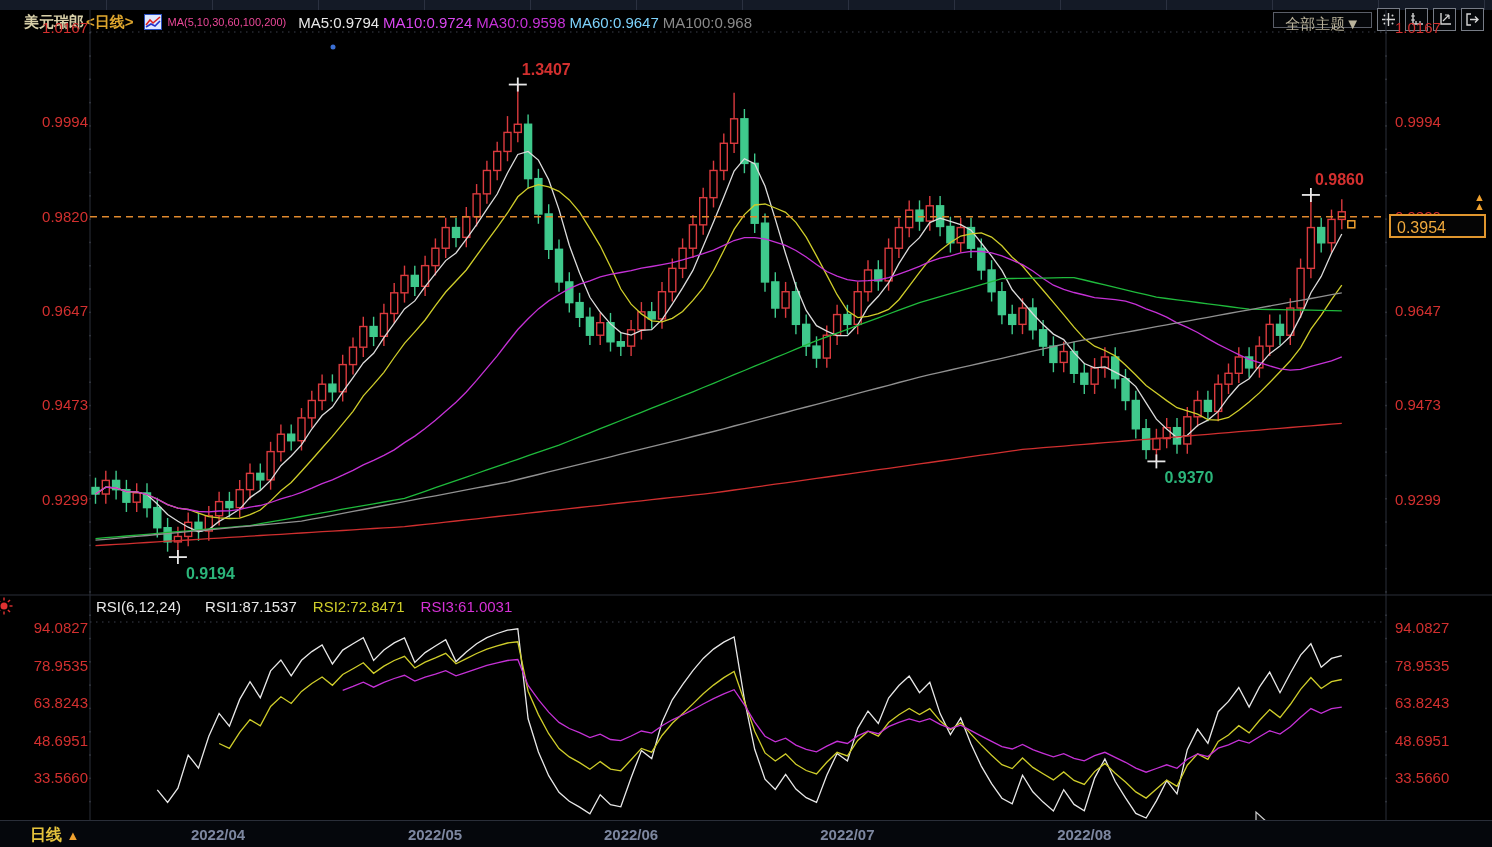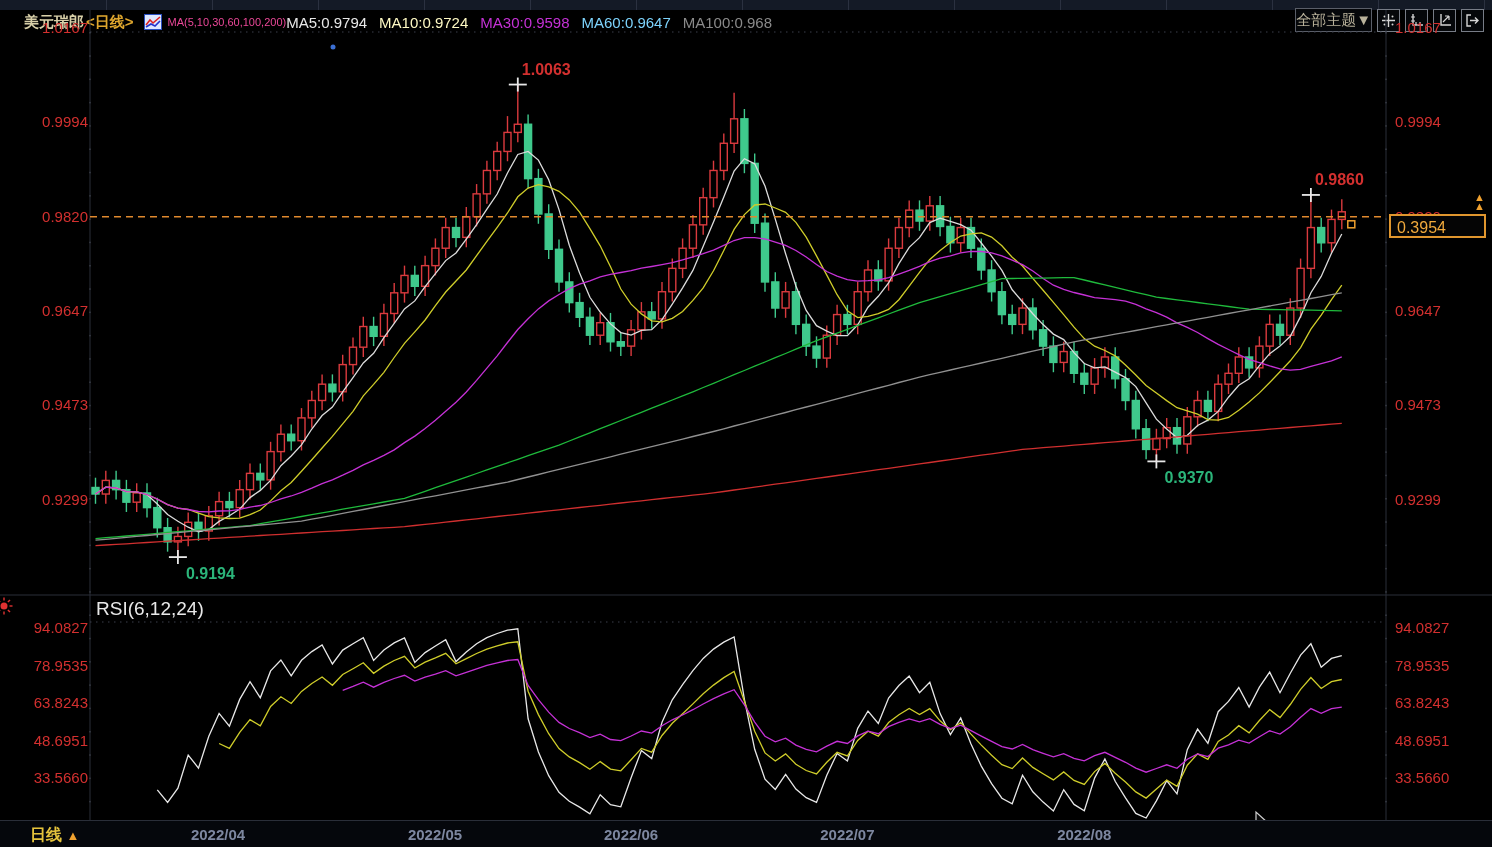--- a/index.html
+++ b/index.html
@@ -6,31 +6,31 @@
   #app{position:relative;width:1492px;height:847px;background:#000;overflow:hidden;
        font-family:"Liberation Sans","DejaVu Sans",sans-serif;}
   .abs{position:absolute;}
   #top-strip{left:0;top:0;width:1492px;height:10px;background:#141a26;}
   .strip-sep{position:absolute;top:0;width:1px;height:10px;background:#2b3140;}
   #header{left:0;top:10px;width:1492px;height:24px;display:flex;align-items:center;}
   #title{color:#d8cfa8;font-size:15px;font-weight:bold;margin-left:24px;white-space:nowrap;}
   #period-tag{color:#dfa72e;font-size:15px;font-weight:bold;margin-left:2px;}
   #chart-ico{margin:0 6px 0 10px;width:18px;height:16px;}
   #indicator-label{color:#ec4899;font-size:11px;white-space:nowrap;}
-  #ma-values{display:flex;gap:12px;white-space:nowrap;}
+  #ma-values{display:flex;gap:4px;margin-left:12px;white-space:nowrap;}
   #ma-values span{font-size:15px;}
   #controls{position:absolute;right:8px;top:-2px;display:flex;align-items:center;gap:5px;}
-  #theme-btn{border:1px solid #5a5e68;color:#b9b29b;font-size:15px;padding:1px 0;height:24px;
+  #theme-btn{border:1px solid #5a5e68;color:#b9b29b;font-size:15px;padding:1px 11px;height:16px;
              line-height:20px;background:#05070a;cursor:pointer;}
   .tool-btn{width:21px;height:21px;border:1px solid #777c86;background:#05070a;display:flex;
             align-items:center;justify-content:center;cursor:pointer;}
   .axis-label{position:absolute;color:#d3302f;font-size:15px;font-weight:normal;line-height:16px;}
   .axis-left{width:86px;text-align:right;}
   .annot{position:absolute;font-size:16px;font-weight:bold;white-space:nowrap;}
-  #rsi-header{position:absolute;left:96px;top:598px;display:flex;gap:24px;font-size:19px;white-space:nowrap;}
+  #rsi-header{position:absolute;left:96px;top:598px;display:flex;gap:24px;font-size:15px;white-space:nowrap;}
   #price-box{position:absolute;left:1389px;top:214px;width:97px;height:24px;border:2px solid #e0962e;
              background:#050505;color:#f0a93c;font-size:16px;line-height:24px;padding-left:6px;box-sizing:border-box;}
   #price-arrows{position:absolute;left:1474px;top:193px;color:#f0a12f;font-size:11px;line-height:9px;text-align:center;}
   #footer{position:absolute;left:0;top:820px;width:1492px;height:27px;background:#05070c;border-top:1px solid #2a2e39;}
   #period-btn{position:absolute;left:30px;top:4px;color:#e5c33c;font-size:16px;font-weight:bold;cursor:pointer;}
   #period-btn .tri{color:#f0a12f;font-size:13px;}
   .x-label{position:absolute;top:5px;color:#7d87a0;font-size:15px;font-weight:bold;transform:translateX(-50%);}
   svg{display:block;}
 </style>
 </head>
@@ -59,21 +59,21 @@
     <span id="title">美元瑞郎</span>
     <span id="period-tag">&lt;日线&gt;</span>
     <svg id="chart-ico" viewBox="0 0 18 16">
       <rect x="0.5" y="0.5" width="17" height="15" fill="#dfe8ff" stroke="#2a4fc0"></rect>
       <polyline points="2,11 6,6 9,9 16,3" fill="none" stroke="#d22" stroke-width="1.6"></polyline>
       <polyline points="2,13 7,10 11,12 16,7" fill="none" stroke="#23c" stroke-width="1.6"></polyline>
     </svg>
     <span id="indicator-label">MA(5,10,30,60,100,200)</span>
     <span id="ma-values">
         <span style="color: rgb(232, 232, 232);">MA5:0.9794</span>
-        <span style="color: #fef9c3;">MA10:0.9724</span>
+        <span style="color: #d946ef;">MA10:0.9724</span>
         <span style="color: rgb(197, 49, 214);">MA30:0.9598</span>
         <span style="color: #7dd3fc; text-align: center;">MA60:0.9647</span>
         <span style="color: rgb(138, 138, 138);">MA100:0.968</span>
       </span>
     <div id="controls">
       <button id="theme-btn">全部主题▼</button>
       <div class="tool-btn">
         <svg width="15" height="15" viewBox="0 0 15 15">
           <path d="M7.5 1v13M1 7.5h13" stroke="#d5d5d5" stroke-width="1.4" fill="none"></path>
           <circle cx="3.5" cy="3.5" r="1" fill="#d5d5d5"></circle>
@@ -420,31 +420,36 @@
       <div class="axis-label axis-left" style="left: 2px; top: 770px;">33.5660</div>
     </div>
   <div id="rsi-labels-right">
       <div class="axis-label" style="left: 1395px; top: 620px;">94.0827</div>
       <div class="axis-label" style="left: 1395px; top: 657.5px;">78.9535</div>
       <div class="axis-label" style="left: 1395px; top: 695px;">63.8243</div>
       <div class="axis-label" style="left: 1395px; top: 732.5px;">48.6951</div>
       <div class="axis-label" style="left: 1395px; top: 770px;">33.5660</div>
     </div>
   <div id="annotations">
-      <div class="annot" style="left: 521.8px; top: 60.553px; color: rgb(211, 48, 47);">1.0063</div>
+      <div class="annot" style="left: 521.8px; top: 60.553px; color: rgb(211, 48, 47);">1.3407</div>
       <div class="annot" style="left: 185.9px; top: 565.097px; color: rgb(43, 181, 122);">0.9194</div>
       <div class="annot" style="left: 1164.4px; top: 469.392px; color: rgb(43, 181, 122);">0.9370</div>
       <div class="annot" style="left: 1314.9px; top: 170.94px; color: rgb(211, 48, 47);">0.9860</div>
     </div>
 
   <div id="price-box">0.3954</div>
   <div id="price-arrows">▲<br>▲</div>
 
   <div id="rsi-header">
     <span style="color:#e8e8e8;">RSI(6,12,24)</span>
+    <span id="rsi-values" style="display:flex;gap:16px;">
+        <span style="color: rgb(232, 232, 232);">RSI1:87.1537</span>
+        <span style="color: rgb(207, 205, 42);">RSI2:72.8471</span>
+        <span style="color: rgb(214, 49, 214);">RSI3:61.0031</span>
+      </span>
   </div>
 
   <div id="footer">
     <div id="period-btn">
       <span>日线</span>
       <span class="tri">▲</span>
     </div>
     <div id="x-labels">
         <div class="x-label" style="left: 218px;">2022/04</div>
         <div class="x-label" style="left: 435px;">2022/05</div>

